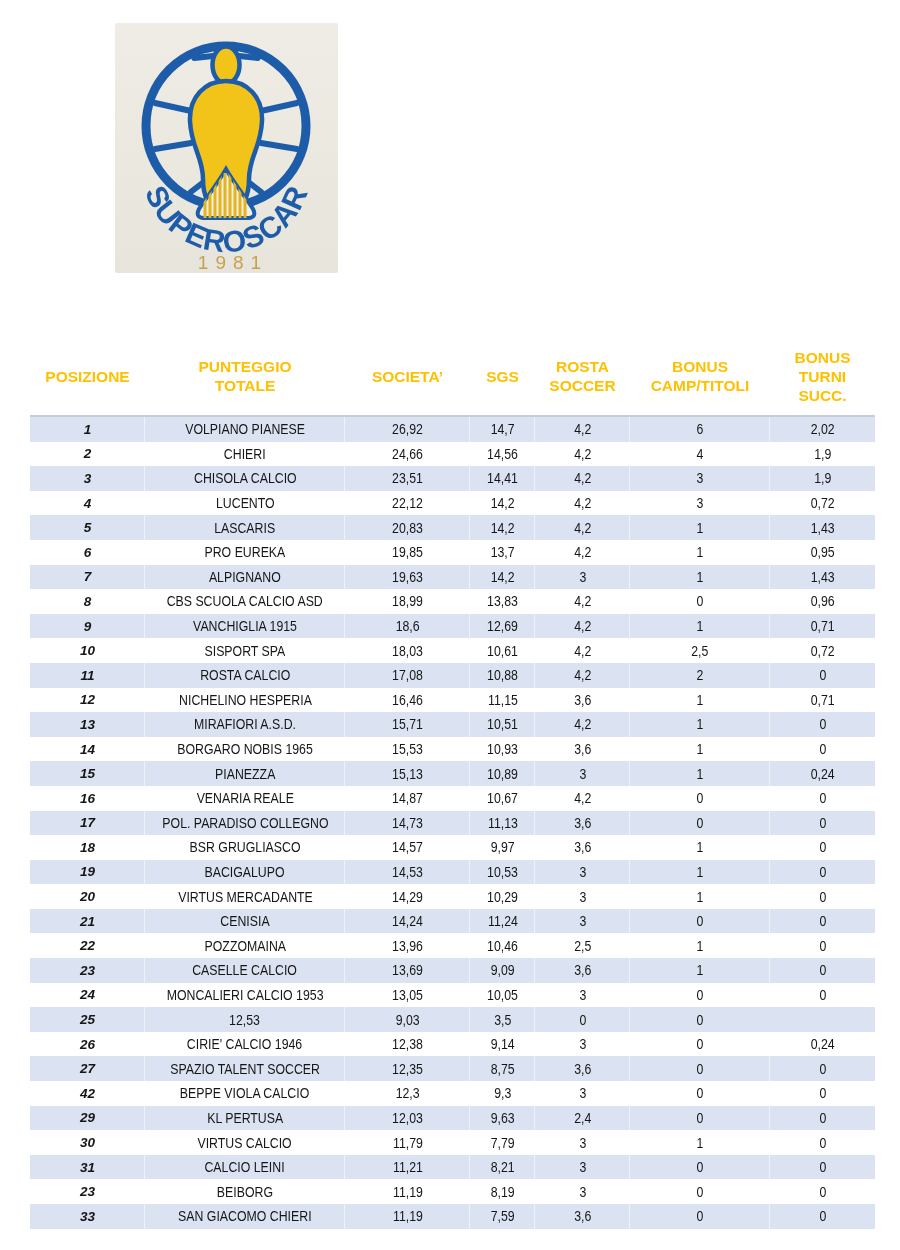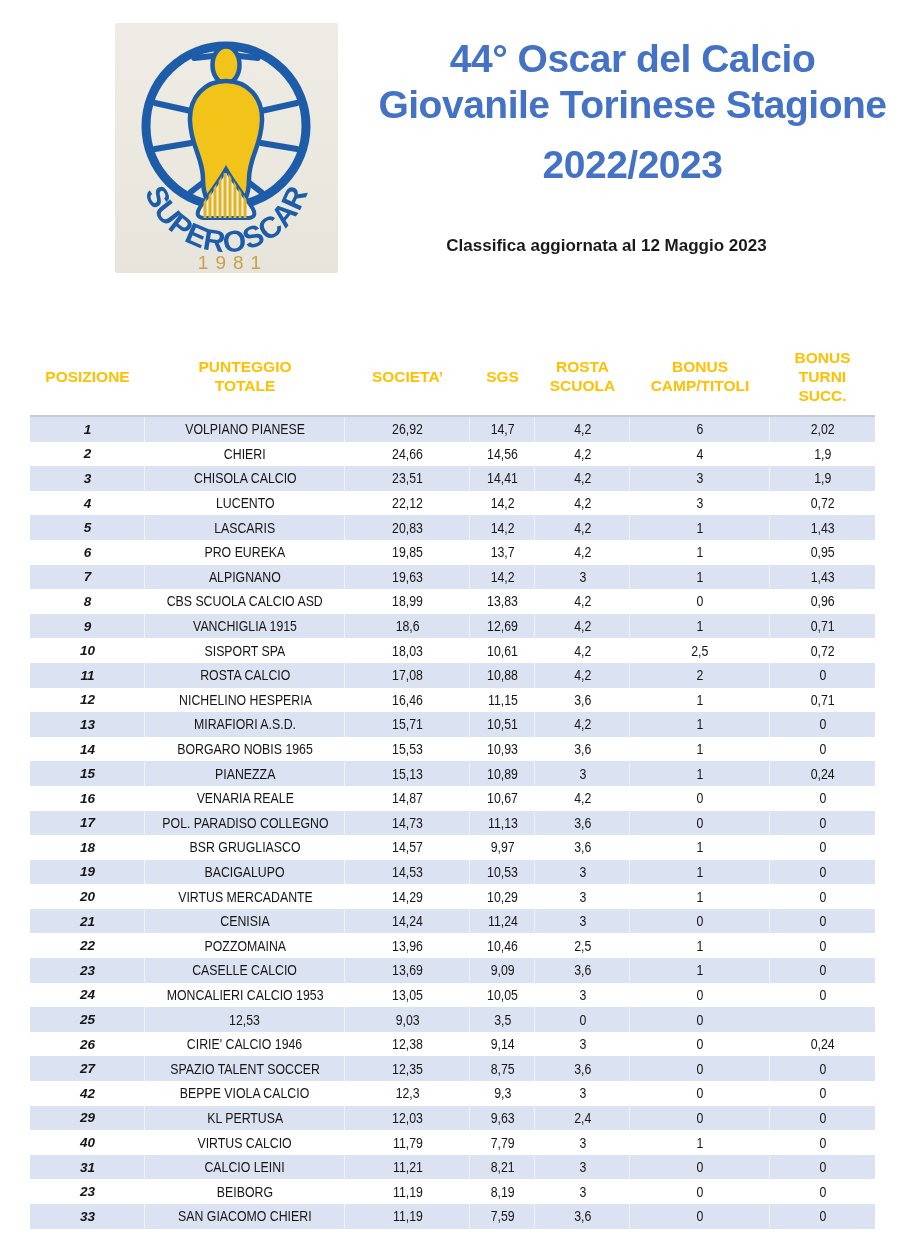--- a/index.html
+++ b/index.html
@@ -105,45 +105,39 @@
       </g>
 
       <text font-family="Liberation Sans, sans-serif" font-size="30" font-weight="700" fill="#1D5CA8" letter-spacing="0.5">
         <textPath href="#arcPath" startOffset="50%" text-anchor="middle">SUPEROSCAR</textPath>
       </text>
 
       <text x="118" y="246" text-anchor="middle" font-family="Liberation Sans, sans-serif" font-size="19" fill="#C7A14C" letter-spacing="7">1981</text>
     </svg>
   </div>
 
-  <div class="title-block">
-    <div class="title-line">44° Oscar del Calcio</div>
-    <div class="title-line">Giovanile Torinese Stagione</div>
-    <div class="title-line season">2022/2023</div>
-    <div class="subtitle">Classifica aggiornata al 12 Maggio 2023</div>
-  </div>
 
   <div class="tbl">
     <div class="grid-row tbl-header">
         <div class="hcell">
           <div>POSIZIONE</div>
         </div>
         <div class="hcell">
           <div>PUNTEGGIO</div>
           <div>TOTALE</div>
         </div>
         <div class="hcell">
           <div>SOCIETA’</div>
         </div>
         <div class="hcell">
           <div>SGS</div>
         </div>
         <div class="hcell">
           <div>ROSTA</div>
-          <div>SCUOLA</div>
+          <div>SOCCER</div>
         </div>
         <div class="hcell">
           <div>BONUS</div>
           <div>CAMP/TITOLI</div>
         </div>
         <div class="hcell">
           <div>BONUS</div>
           <div>TURNI</div>
           <div>SUCC.</div>
         </div>
@@ -808,21 +802,21 @@
           </div>
           <div class="cell">
             <span>0</span>
           </div>
           <div class="cell">
             <span>0</span>
           </div>
         </div>
         <div class="grid-row trow">
           <div class="cell pos">
-            <span>40</span>
+            <span>30</span>
           </div>
           <div class="cell">
             <span>VIRTUS CALCIO</span>
           </div>
           <div class="cell">
             <span>11,79</span>
           </div>
           <div class="cell">
             <span>7,79</span>
           </div>

